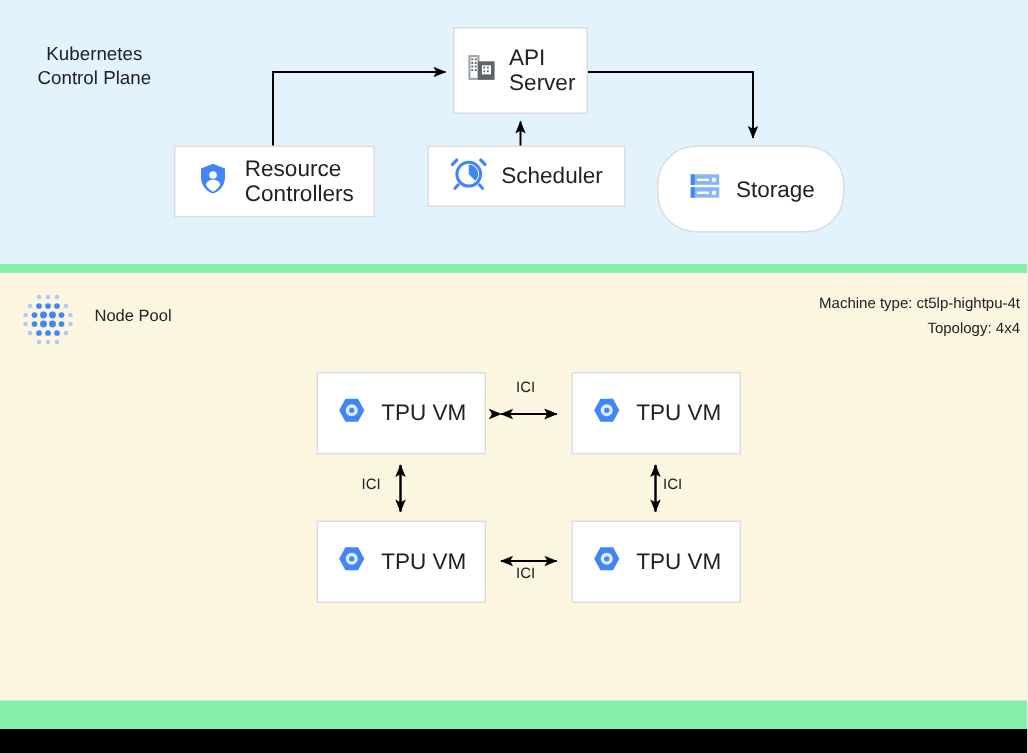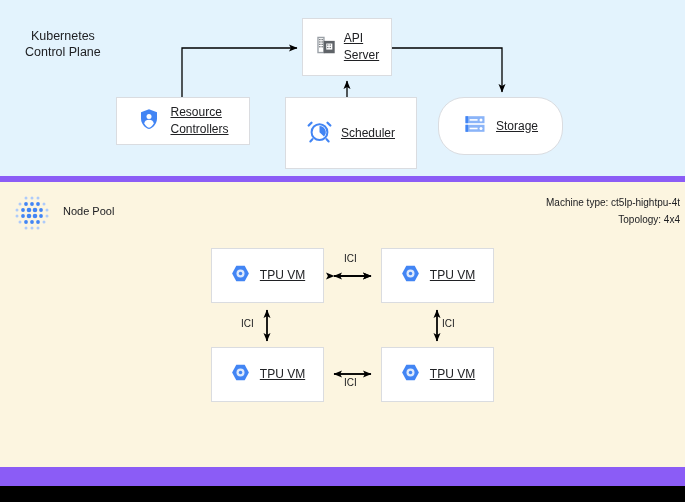--- a/index.html
+++ b/index.html
@@ -8,21 +8,21 @@
     background: #ffffff;
   }
   body {
     font-family: "Liberation Sans", sans-serif;
     -webkit-font-smoothing: antialiased;
   }
   #canvas {
     position: relative;
     width: 685px;
     height: 502px;
-    background: #8b5cf6;
+    background: #86efac;
     overflow: hidden;
   }
 
   
   .panel {
     position: absolute;
     left: 0;
     width: 685px;
   }
   #control-plane-panel {
@@ -81,36 +81,35 @@
     display: flex;
     align-items: center;
     justify-content: center;
   }
   .box .box-inner {
     display: flex;
     align-items: center;
     gap: 9px;
   }
   .box-label {
-    font-size: 12px;
+    font-size: 15px;
     color: #202124;
     line-height: 17px;
     white-space: pre-line;
-    text-decoration: underline;
   }
   .icon {
     flex: 0 0 auto;
     display: block;
   }
 
   
   #box-api-server   { left: 302px; top: 18px;  width: 90px;  height: 58px; }
   #box-api-server .box-inner { gap: 7px; }
   #box-resource-controllers { left: 116px; top: 97px; width: 134px; height: 48px; }
-  #box-scheduler    { left: 285px; top: 97px;  width: 132px; height: 72px; }
+  #box-scheduler    { left: 285px; top: 97px;  width: 132px; height: 41px; }
   #box-storage      { left: 438px; top: 97px;  width: 125px; height: 58px; border-radius: 26px; }
 
   #box-tpu-vm-0 { left: 211px; top: 248px; width: 113px; height: 55px; }
   #box-tpu-vm-1 { left: 381px; top: 248px; width: 113px; height: 55px; }
   #box-tpu-vm-2 { left: 211px; top: 347px; width: 113px; height: 55px; }
   #box-tpu-vm-3 { left: 381px; top: 347px; width: 113px; height: 55px; }
 
   
   #connectors {
     position: absolute;

